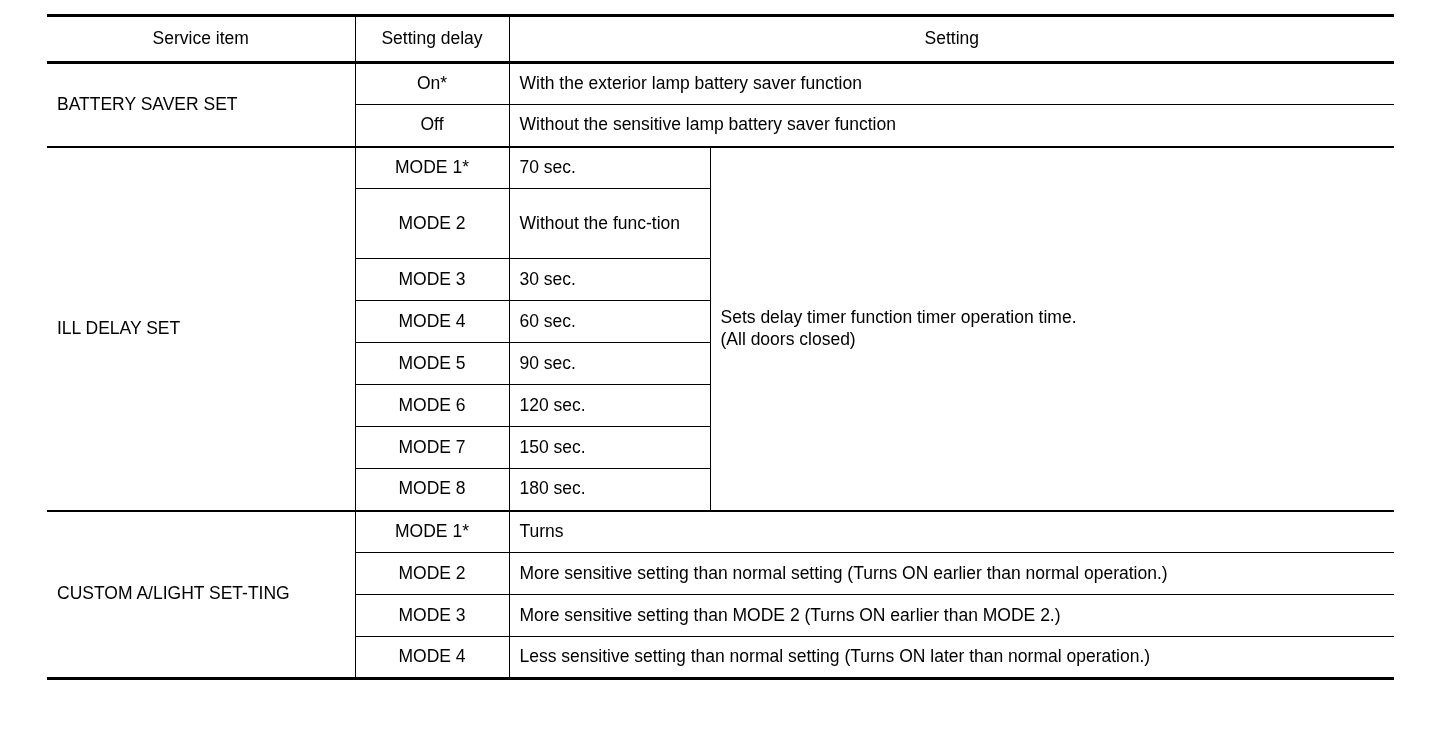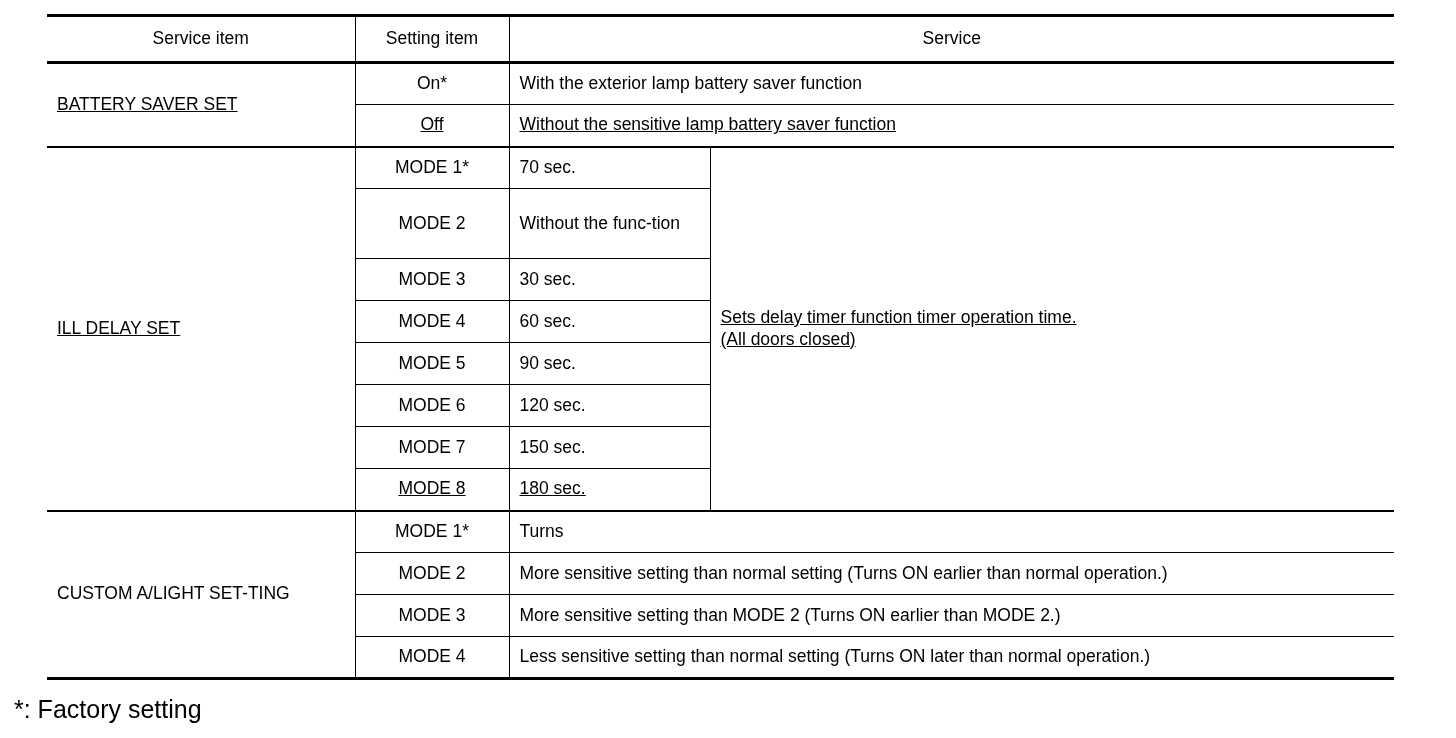--- a/index.html
+++ b/index.html
@@ -56,21 +56,21 @@
   .cell.center { text-align: center; }
   .cell.left   { text-align: left; }
 
   
   td.vtop  { vertical-align: top; margin-top: 30px; }
   td.vmid  { vertical-align: middle; }
 
   
   .rule-thick-top    { border-top: 3px solid #000000 !important; }
   .rule-thick-bottom { border-bottom: 3px solid #000000 !important; }
-  .rule-med-bottom   { border-bottom: 2px solid #000000 !important; text-decoration: underline; }
+  .rule-med-bottom   { border-bottom: 2px solid #000000 !important; }
 
   
   thead th {
     height: 44px;
   }
 
   
   tbody tr { height: 42px; }
   tr.tall  { height: 70px; }
 
@@ -97,24 +97,24 @@
         <col style="width:201px">
         <col style="width:684px">
       </colgroup>
 
       <thead>
         <tr>
           <th class="rule-thick-top rule-thick-bottom">
             <div class="cell center">Service item</div>
           </th>
           <th class="rule-thick-top rule-thick-bottom">
-            <div class="cell center">Setting item</div>
+            <div class="cell center">Setting delay</div>
           </th>
           <th class="rule-thick-top rule-thick-bottom" colspan="2">
-            <div class="cell center">Service</div>
+            <div class="cell center">Setting</div>
           </th>
         </tr>
       </thead>
 
       <tbody>
 
         <tr>
           <td rowspan="2" class="vmid rule-med-bottom">
             <div class="cell left">BATTERY SAVER SET</div>
           </td>
@@ -241,15 +241,14 @@
           </td>
           <td colspan="2" class="vmid rule-thick-bottom">
             <div class="cell left">Less sensitive setting than normal setting (Turns ON later than normal operation.)</div>
           </td>
         </tr>
 
       </tbody>
     </table>
   </div>
 
-  <div class="footnote">*: Factory setting</div>
 
 </div>
 
 </body></html>

